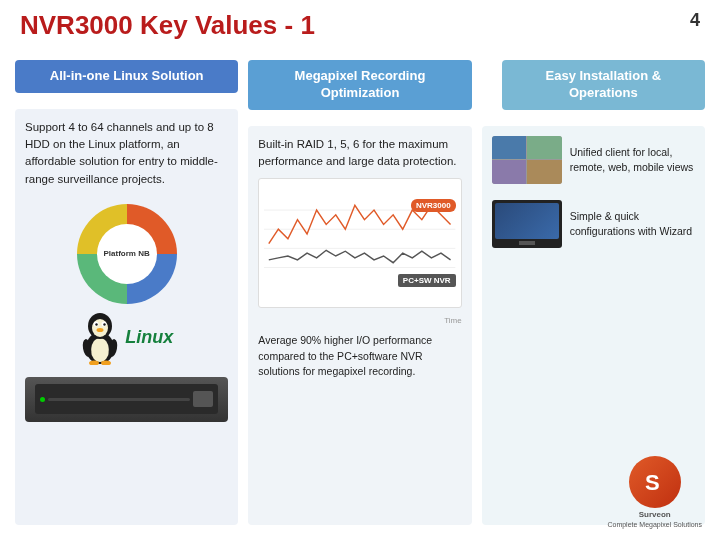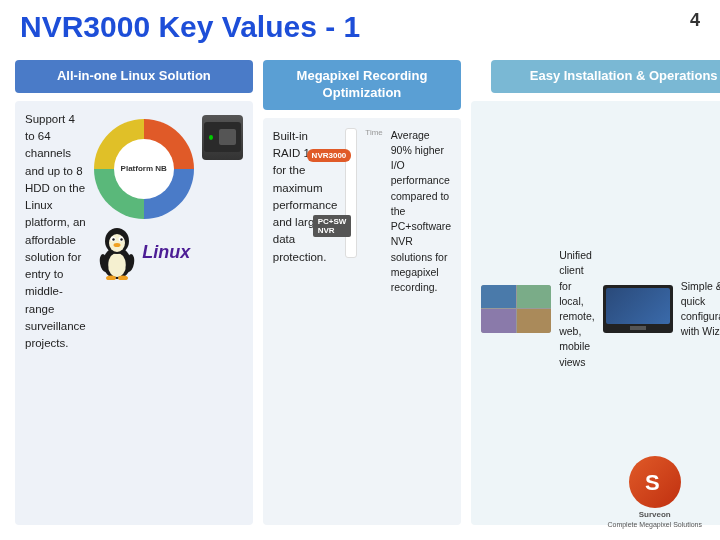--- a/index.html
+++ b/index.html
@@ -18,40 +18,40 @@
       right: 20px;
       font-size: 18px;
       font-weight: bold;
       color: #333;
     }
 
     .page-title {
       position: absolute;
       top: 10px;
       left: 20px;
-      font-size: 30px;
-      font-weight: bold;
-      color: #1d4ed8;
+      font-size: 26px;
+      font-weight: bold;
+      color: #b91c1c;
     }
 
     .main-content {
       position: absolute;
       top: 60px;
       left: 15px;
       right: 15px;
       bottom: 15px;
       display: flex;
       gap: 10px;
     }
 
     .column {
       flex: 1;
       display: flex;
       flex-direction: column;
-      gap: 8px;
+      gap: 16px;
     }
 
     .column-header {
       border-radius: 4px;
       padding: 8px 10px;
       text-align: center;
       font-size: 13px;
       font-weight: bold;
       color: #ffffff;
       line-height: 1.3;
@@ -60,21 +60,21 @@
     .col1-header { background: #4a7bc8; }
     .col2-header { background: #5a9fd4; }
     .col3-header { background: #7ab8d4; margin-left: 20px; }
 
     .column-body {
       flex: 1;
       background: #f0f4f8;
       border-radius: 4px;
       padding: 10px;
       display: flex;
-      flex-direction: row;
+      flex-direction: column;
       gap: 8px;
     }
 
     .col1-body {
       background: #eef2f8;
     }
 
     .col-text {
       font-size: 11.5px;
       color: #222;
@@ -124,21 +124,21 @@
     .linux-mascot {
       display: flex;
       align-items: center;
       justify-content: center;
       gap: 5px;
     }
 
     .linux-label {
       font-size: 18px;
       font-weight: bold;
-      color: #4c1d95;
+      color: #15803d;
       font-style: italic;
     }
 
     
     .tux-svg {
       width: 40px;
       height: 55px;
     }
 
     

